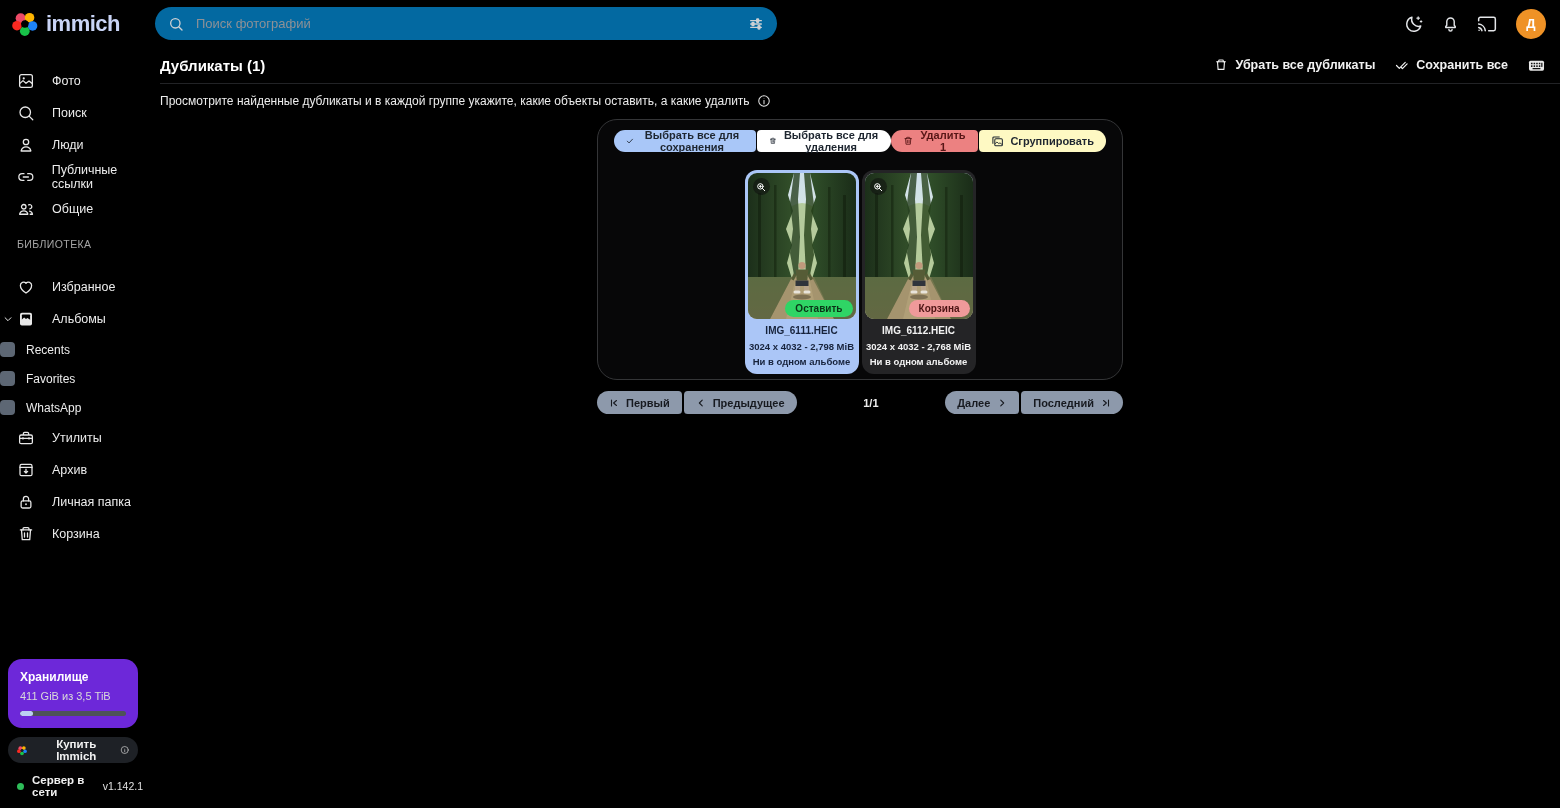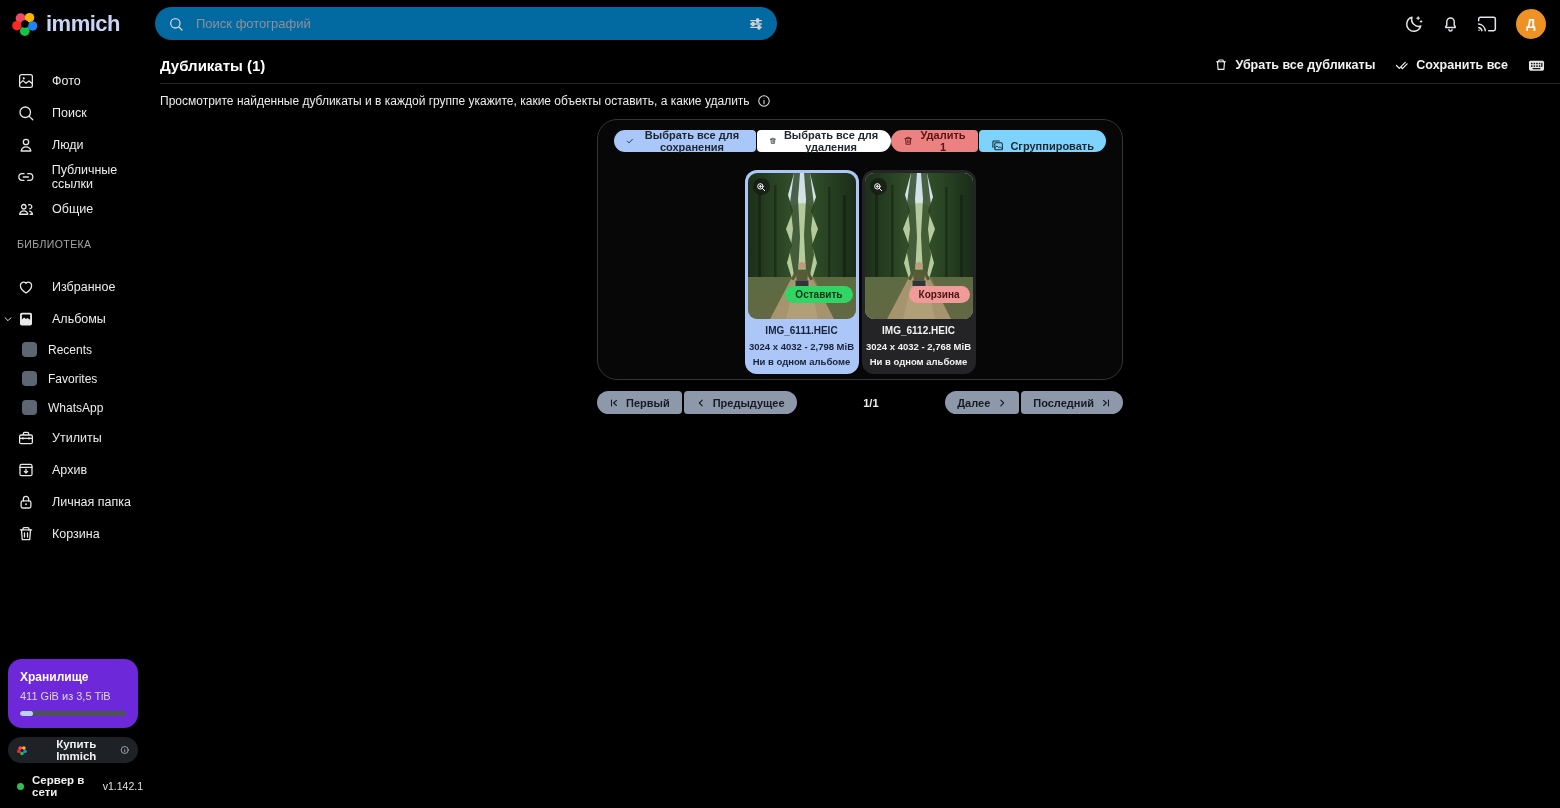--- a/index.html
+++ b/index.html
@@ -25,21 +25,21 @@
   
   .body-row { flex:1; display:flex; min-height:0; }
 
   
   .sidebar { width:160px; flex:none; display:flex; flex-direction:column; padding-top:18px; }
   .nav-item { height:32px; display:flex; align-items:center; gap:17px; padding-left:17px;
     font-size:12.5px; font-weight:500; color:#ececec; cursor:pointer; position:relative; }
   .nav-item .ic { color:#e8e8e8; }
   .chev { position:absolute; left:3px; top:11px; color:#cfcfcf; }
   .section-label { font-size:10.5px; color:#a6a6a6; letter-spacing:.4px; margin:13px 0 5px 17px; font-weight:500; }
-  .sub-item { height:29px; display:flex; align-items:center; gap:11px; padding-left:22px;
+  .sub-item { height:29px; display:flex; align-items:center; gap:11px; 
     font-size:12px; font-weight:500; color:#ececec; cursor:pointer; }
   .thumb { width:15px; height:15px; border-radius:4px; background:#5d6774; flex:none; }
 
   .sidebar-bottom { margin-top:auto; padding-bottom:10px; }
   .storage-card { margin:0 8px; width:130px; background:#6d28d9; border-radius:14px; padding:11px 12px 12px; }
   .storage-title { font-size:12px; font-weight:700; color:#fff; }
   .storage-usage { font-size:11px; color:#d9d9d9; margin-top:6px; }
   .progress-track { margin-top:9px; height:5px; background:#4e5358; border-radius:3px; overflow:hidden; }
   .progress-fill { height:100%; background:#bcd0f2; border-radius:3px; width:12%; }
   .buy-btn { margin:9px 8px 0; width:130px; height:26px; background:#1e2126; border-radius:13px;
@@ -64,31 +64,31 @@
   
   .group-card { width:526px; height:261px; margin:11px auto 0; background:#070708;
     border:1px solid #343537; border-radius:20px; padding:10px 16px; }
   .controls-row { display:flex; justify-content:space-between; }
   .seg { display:flex; gap:1px; }
   .seg-btn { height:22px; display:flex; align-items:center; gap:6px; padding:0 12px;
     font-size:11px; font-weight:700; border:none; cursor:pointer; font-family:inherit; color:#1e2630; }
   .sb-keepall { background:#a9c7f8; border-radius:11px 4px 4px 11px; }
   .sb-delall  { background:#ffffff; border-radius:4px 11px 11px 4px; }
   .sb-delete  { background:#ec8181; border-radius:11px 4px 4px 11px; color:#571616; }
-  .sb-stack   { background:#7dd3fc; border-radius:4px 11px 11px 4px;align-items:flex-end; }
+  .sb-stack   { background:#fef9c3; border-radius:4px 11px 11px 4px; }
 
   .assets-row { display:flex; justify-content:center; gap:3px; margin-top:18px; }
   .asset-card { width:114px; border-radius:12px; padding:3px 3px 0; cursor:pointer; }
   .asset-card.keep  { background:#abc6f7; color:#17233c; }
   .asset-card.trash { background:#242426; color:#f2f2f2; }
   .photo-wrap { width:108px; height:146px; border-radius:9px; overflow:hidden; position:relative; }
   .zoom-btn { position:absolute; top:5px; left:5px; width:17px; height:17px; border-radius:50%;
     background:rgba(15,15,15,.55); display:flex; align-items:center; justify-content:center;
     color:#fff; cursor:pointer; }
-  .badge { position:absolute; right:3px; bottom:16px; height:17px; padding:0 10px; border-radius:9px;
+  .badge { position:absolute; right:3px; bottom:2px; height:17px; padding:0 10px; border-radius:9px;
     display:flex; align-items:center; font-size:10px; font-weight:700; }
   .badge-keep  { background:#2fd565; color:#0b3317; }
   .badge-trash { background:#f09a9a; color:#4d1414; }
   .asset-info { text-align:center; padding:6px 1px 7px; }
   .fname { font-size:10px; font-weight:700; }
   .fmeta, .falbum { font-size:9.5px; font-weight:600; margin-top:4.5px; }
 
   
   .pager-row { width:526px; margin:11px auto 0; display:flex; align-items:center; justify-content:space-between; }
   .page-seg { display:flex; gap:2px; }

